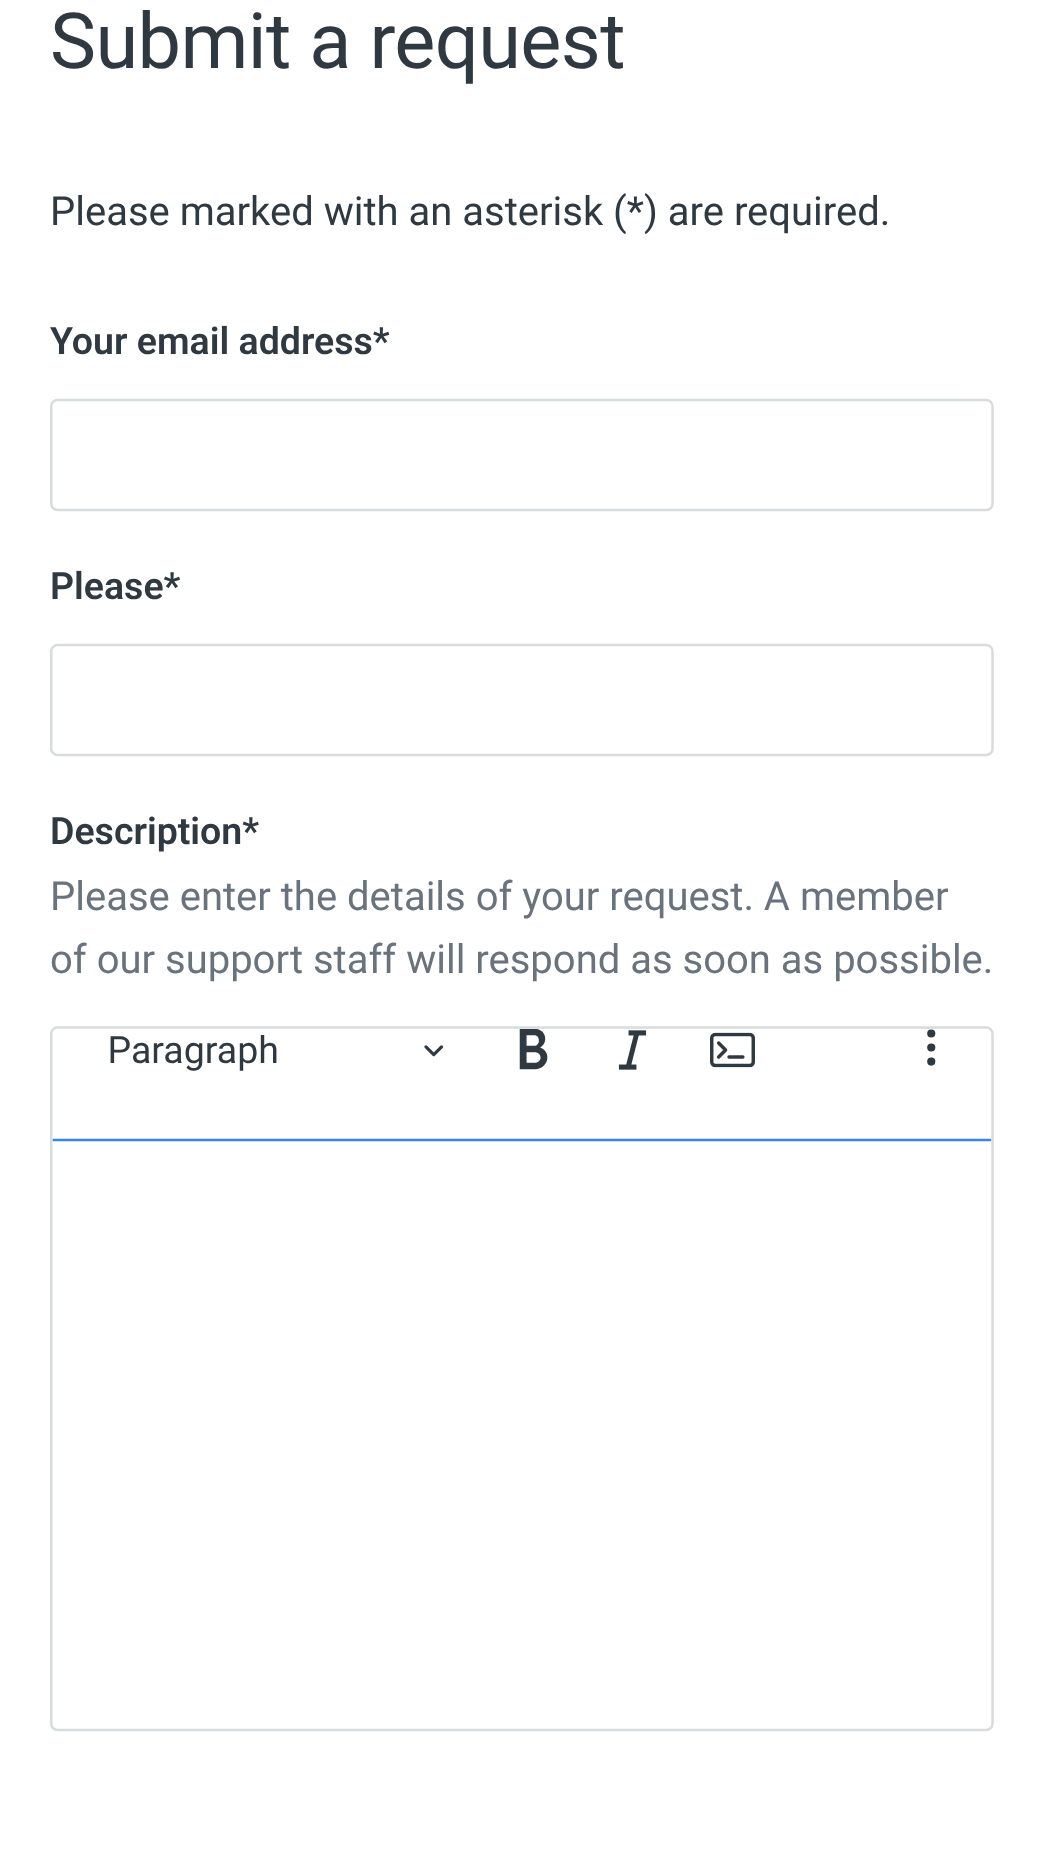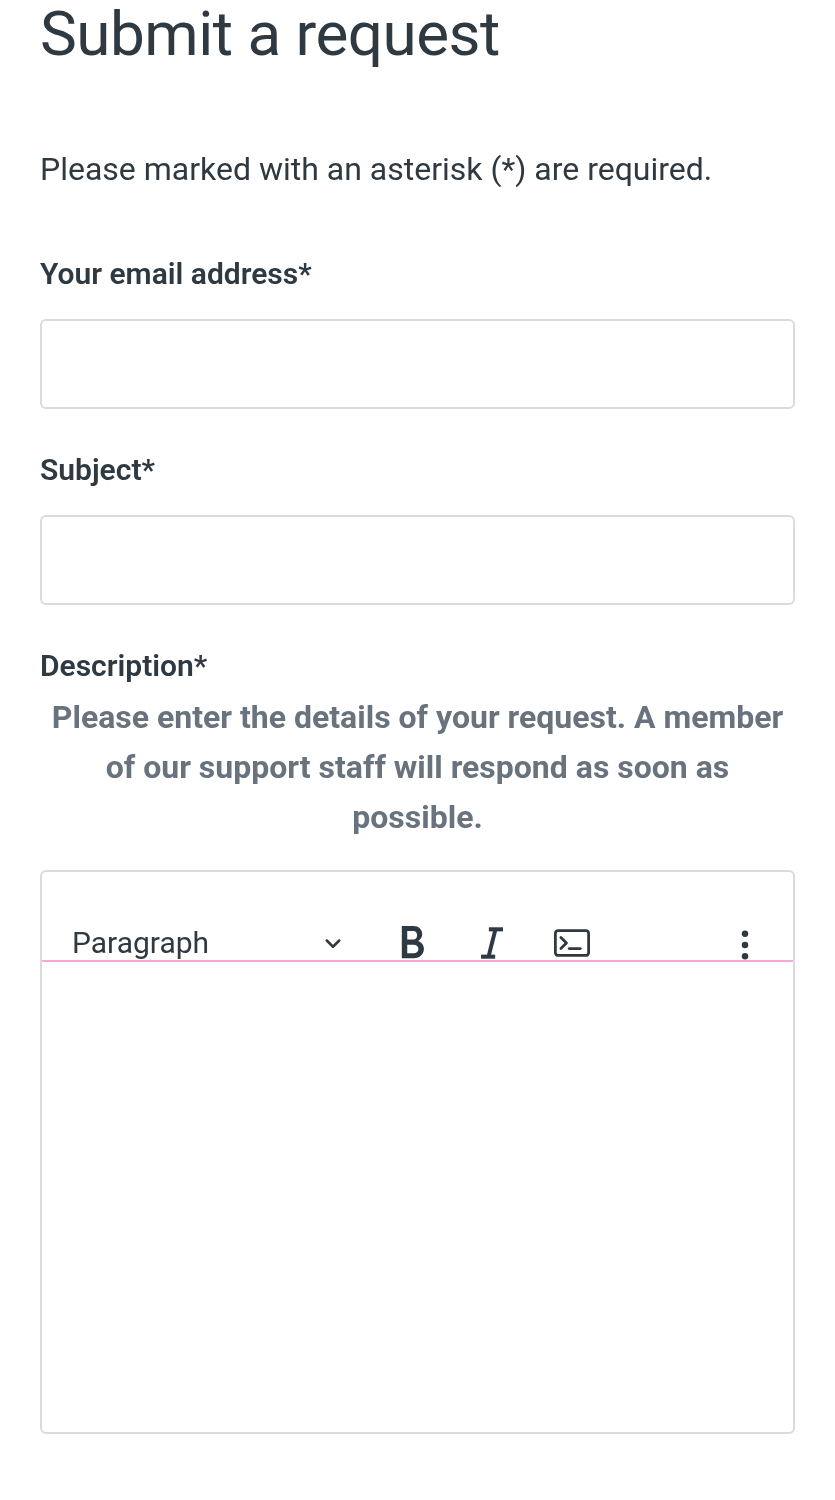--- a/index.html
+++ b/index.html
@@ -31,47 +31,47 @@
     .field-label {
       font-size: 30px;
       font-weight: 600;
       color: #2f3941;
       display: block;
       margin-bottom: 28px;
     }
     .field-help {
       font-size: 32px;
       color: #68737d;
-      font-weight: 700;
+      font-weight: 400;
       line-height: 1.55;
       margin-top: -18px;
       margin-bottom: 28px;
-      text-align: center;
     }
     .text-input {
       width: 100%;
       height: 90px;
       border: 2px solid #d8dcde;
       border-radius: 6px;
       background: #ffffff;
       font-size: 30px;
       padding: 0 20px;
       outline: none;
     }
     .editor {
       border: 2px solid #d8dcde;
       border-radius: 6px;
       background: #ffffff;
       overflow: hidden;
     }
     .toolbar {
       display: flex;
-      align-items: flex-end;
+      align-items: flex-start;
       height: 90px;
-      border-bottom: 2px solid #f9a8d4;
+      border-bottom: 2px solid #3b82f6;
+      padding-left: 14px;
     }
     .tb-sep { width: 1px; background: #e9ebed; }
     .tb-group { display: flex; align-items: center; }
     .heading-dd {
       display: flex;
       align-items: center;
       justify-content: space-between;
       padding: 0 24px 0 30px;
       width: 325px;
       gap: 30px;
@@ -115,21 +115,21 @@
   <h1 class="page-title">Submit a request</h1>
 
   <p class="intro">Please marked with an asterisk (*) are required.</p>
 
   <div class="field">
     <label class="field-label">Your email address*</label>
     <input type="text" class="text-input" value="" style="">
   </div>
 
   <div class="field">
-    <label class="field-label">Subject*</label>
+    <label class="field-label">Please*</label>
     <input type="text" class="text-input" value="" style="">
   </div>
 
   <div class="field">
     <label class="field-label">Description*</label>
     <p class="field-help">Please enter the details of your request. A member of our support staff will respond as soon as possible.</p>
 
     <div class="editor">
       <div class="toolbar">
 

